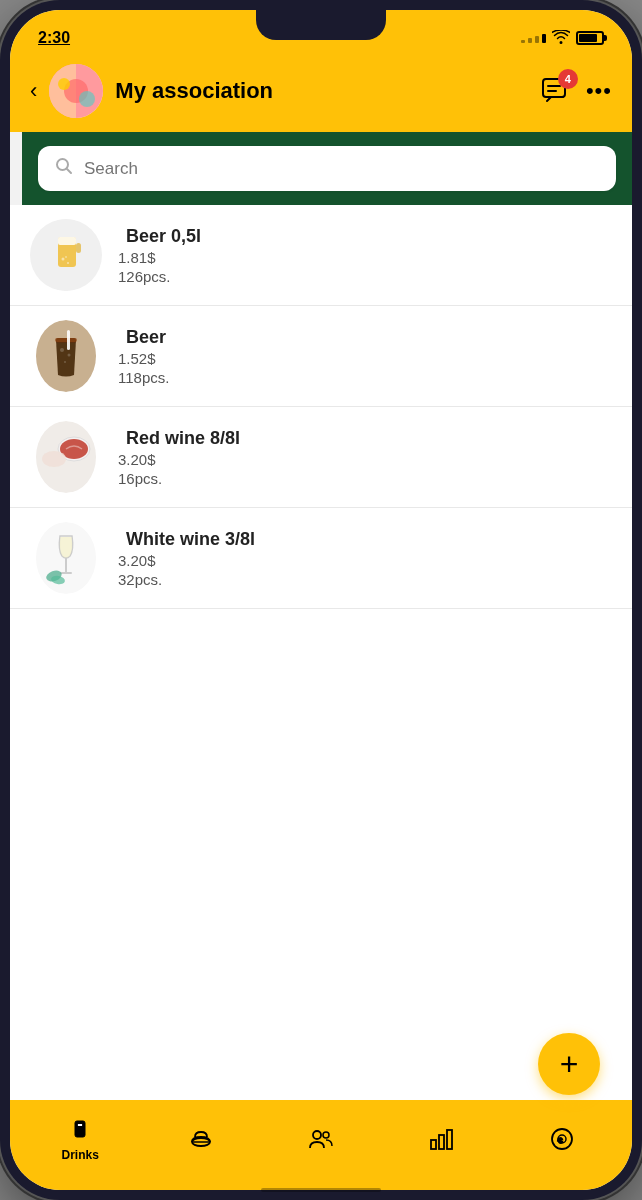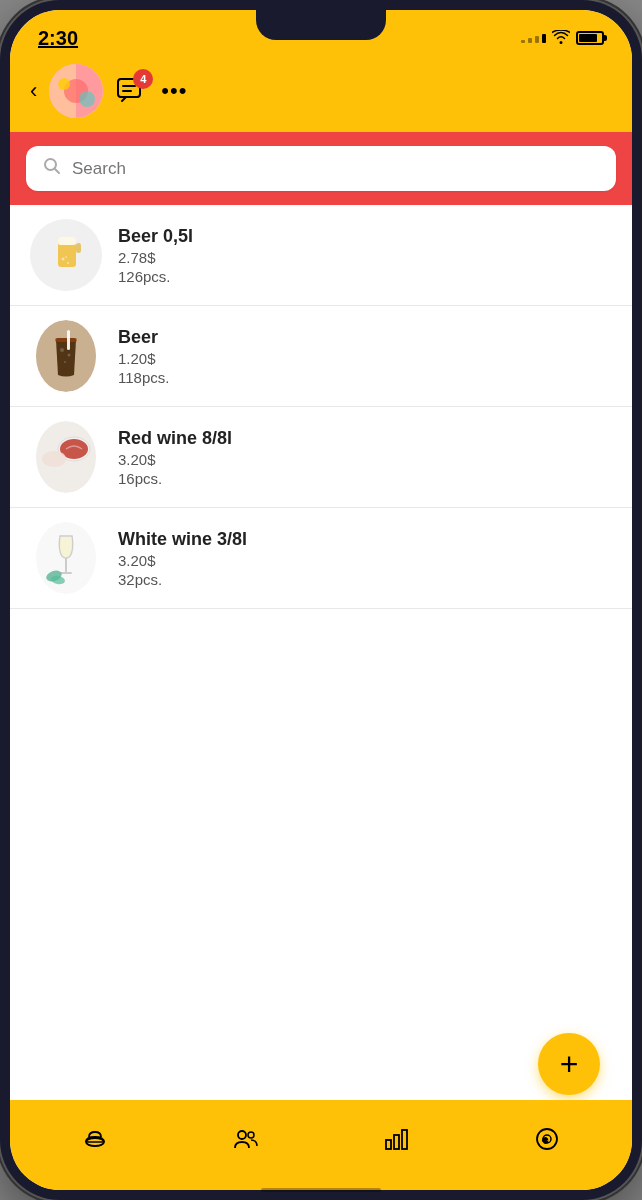--- a/index.html
+++ b/index.html
@@ -63,21 +63,21 @@
     .status-bar {
       background: #FFC107;
       padding: 12px 28px 0;
       display: flex;
       justify-content: space-between;
       align-items: center;
       height: 44px;
     }
 
     .status-time {
-      font-size: 20px;
+      font-size: 16px;
       font-weight: 600;
       color: #000;
       text-decoration: underline;
     }
 
     .status-icons {
       display: flex;
       align-items: center;
       gap: 6px;
     }
@@ -239,21 +239,22 @@
       flex: 1;
       background: #f2f2f2;
       overflow-y: auto;
       display: flex;
       flex-direction: column;
     }
 
     
     .search-wrap {
       padding: 14px 16px;
-      background: #ef4444;
+      background: #14532d;
+      margin-left: 12px;
     }
 
     .search-box {
       background: #fff;
       border-radius: 12px;
       display: flex;
       align-items: center;
       padding: 10px 16px;
       gap: 10px;
       box-shadow: 0 1px 3px rgba(0,0,0,0.08);
@@ -303,20 +304,21 @@
     .item-info {
       display: flex;
       flex-direction: column;
       gap: 2px;
     }
 
     .item-name {
       font-size: 18px;
       font-weight: 600;
       color: #222;
+      margin-left: 8px;
     }
 
     .item-price {
       font-size: 15px;
       color: #555;
     }
 
     .item-qty {
       font-size: 15px;
       color: #555;
@@ -444,20 +446,21 @@
 
           <svg width="54" height="54" viewBox="0 0 54 54">
             <rect width="54" height="54" fill="#ff9a9e"></rect>
             <rect width="27" height="54" fill="#ffd89b" opacity="0.6"></rect>
             <circle cx="27" cy="27" r="12" fill="#ff6b6b" opacity="0.7"></circle>
             <circle cx="15" cy="20" r="6" fill="#ffcc00" opacity="0.8"></circle>
             <circle cx="38" cy="35" r="8" fill="#4ecdc4" opacity="0.6"></circle>
           </svg>
         </div>
       </div>
+      <span class="header-title">My association</span>
       <div class="header-actions">
         <div class="chat-btn-wrap">
           <div class="chat-icon">
             <svg viewBox="0 0 28 28" fill="none" xmlns="http://www.w3.org/2000/svg">
               <rect x="2" y="2" width="22" height="18" rx="3" stroke="#000" stroke-width="2" fill="none"></rect>
               <path d="M6 24l4-4h12" stroke="#000" stroke-width="2" stroke-linecap="round" fill="none"></path>
               <line x1="7" y1="9" x2="19" y2="9" stroke="#000" stroke-width="2" stroke-linecap="round"></line>
               <line x1="7" y1="14" x2="15" y2="14" stroke="#000" stroke-width="2" stroke-linecap="round"></line>
             </svg>
           </div>
@@ -492,21 +495,21 @@
               <rect x="22" y="18" width="18" height="8" rx="2" fill="white" opacity="0.85"></rect>
               <rect x="40" y="24" width="5" height="10" rx="2.5" fill="#e0b030" opacity="0.7"></rect>
 
               <circle cx="27" cy="40" r="1.5" fill="white" opacity="0.5"></circle>
               <circle cx="32" cy="44" r="1" fill="white" opacity="0.5"></circle>
               <circle cx="30" cy="38" r="1" fill="white" opacity="0.4"></circle>
             </svg>
           </div>
           <div class="item-info">
             <span class="item-name">Beer 0,5l</span>
-            <span class="item-price">2.78$</span>
+            <span class="item-price">1.81$</span>
             <span class="item-qty">126pcs.</span>
           </div>
         </div>
 
         <div class="list-item">
           <div class="item-image">
             <svg width="60" height="72" viewBox="0 0 60 72">
               <ellipse cx="30" cy="36" rx="30" ry="36" fill="#c8b090"></ellipse>
 
               <path d="M20 20 L22 55 Q30 58 38 55 L40 20 Z" fill="#3d2000" opacity="0.85"></path>
@@ -515,21 +518,21 @@
 
               <rect x="31" y="10" width="3" height="20" rx="1.5" fill="white" opacity="0.9"></rect>
 
               <circle cx="26" cy="30" r="2" fill="white" opacity="0.2"></circle>
               <circle cx="33" cy="35" r="1.5" fill="white" opacity="0.2"></circle>
               <circle cx="29" cy="42" r="1" fill="white" opacity="0.2"></circle>
             </svg>
           </div>
           <div class="item-info">
             <span class="item-name">Beer</span>
-            <span class="item-price">1.20$</span>
+            <span class="item-price">1.52$</span>
             <span class="item-qty">118pcs.</span>
           </div>
         </div>
 
         <div class="list-item">
           <div class="item-image">
             <svg width="60" height="72" viewBox="0 0 60 72">
               <ellipse cx="30" cy="36" rx="30" ry="36" fill="#f0ece8"></ellipse>
 
               <ellipse cx="38" cy="28" rx="16" ry="12" fill="#f5f0f0"></ellipse>
@@ -570,20 +573,29 @@
           </div>
         </div>
 
       </div>
     </div>
 
     <div class="fab">+</div>
 
     <div class="bottom-nav">
 
+      <div class="nav-item active">
+        <div class="nav-icon">
+          <svg viewBox="0 0 26 26" fill="none" xmlns="http://www.w3.org/2000/svg">
+            <rect x="8" y="4" width="10" height="16" rx="2" fill="#000" stroke="#000" stroke-width="1"></rect>
+            <rect x="10" y="6" width="6" height="4" rx="1" fill="white"></rect>
+          </svg>
+        </div>
+        <span class="nav-label">Drinks</span>
+      </div>
 
       <div class="nav-item">
         <div class="nav-icon">
           <svg viewBox="0 0 26 26" fill="none" xmlns="http://www.w3.org/2000/svg">
             <ellipse cx="13" cy="16" rx="9" ry="4" stroke="#000" stroke-width="1.8"></ellipse>
             <path d="M4 16 Q4 11 13 11 Q22 11 22 16" stroke="#000" stroke-width="1.8" fill="none"></path>
             <path d="M7 11 Q7 6 13 6 Q19 6 19 11" stroke="#000" stroke-width="1.8" fill="none"></path>
             <line x1="4" y1="16" x2="22" y2="16" stroke="#000" stroke-width="1.5"></line>
           </svg>
         </div>

